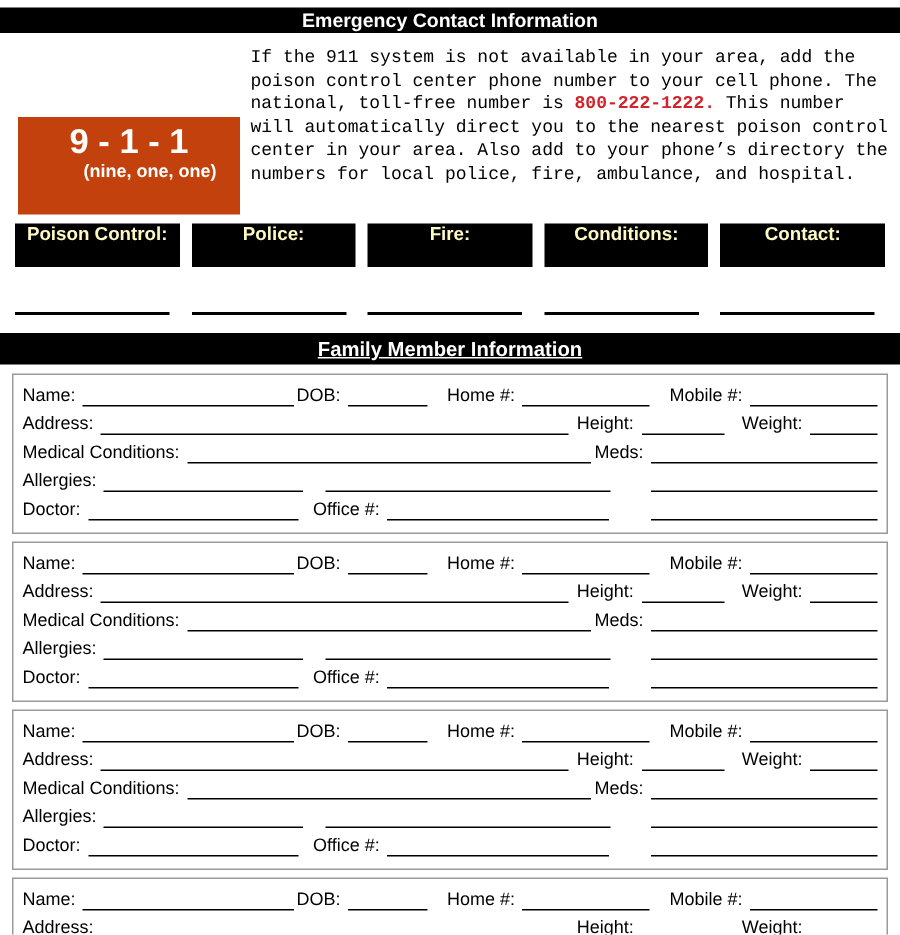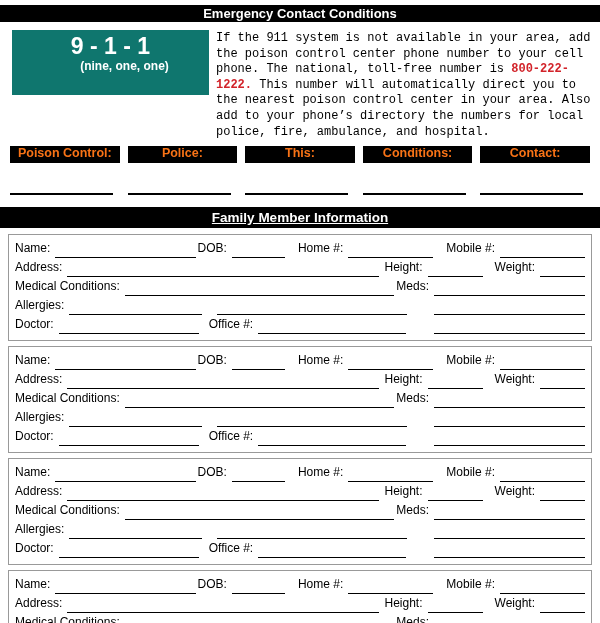--- a/index.html
+++ b/index.html
@@ -29,28 +29,29 @@
     font-size: 13.5px;
     text-decoration: underline;
   }
   .top {
     display: flex;
     gap: 7px;
     margin: 8px 3px 0 12px;
   }
   .redbox {
     box-sizing: border-box;
-    width: 197px;
+    width: 148px;
     height: 65px;
     flex-shrink: 0;
-    background: #0f766e;
+    background: #c2410c;
     color: #fff;
     text-align: center;
     font-weight: bold;
     padding-top: 4px;
+    margin-top: 48px;
   }
   .redbox .r1 { font-size: 23px; line-height: 25px; }
   .redbox .r2 { font-size: 12px; line-height: 14px; padding-left: 28px; }
   .redbox .r3 { font-size: 14px; line-height: 17px; }
   .para {
     flex: 1 1 auto;
     margin: 0;
     padding-top: 1px;
     font-size: 12px;
     line-height: 15.6px;
@@ -58,24 +59,24 @@
   }
   .phone { color: #d2232a; font-weight: bold; }
   .contact-row {
     display: flex;
     gap: 8px;
     margin: 6px 10px 0;
   }
   .cbox {
     flex: 1 1 0;
     background: #000;
-    color: #f97316;
+    color: #fef9c3;
     font-weight: bold;
     font-size: 12.5px;
-    height: 17px;
+    height: 29px;
     line-height: 15px;
     text-align: center;
   }
   .contact-lines {
     display: flex;
     gap: 8px;
     margin: 30px 10px 0;
   }
   .ccol { flex: 1 1 0; }
   .cline {
@@ -84,21 +85,21 @@
     border-bottom: 2px solid #000;
   }
   .members { margin: 6px 8px 0; }
   .member {
     border: 1px solid #999;
     padding: 4px 6px 6px;
     margin-bottom: 5px;
   }
   .frow {
     display: flex;
-    align-items: flex-end;
+    align-items: center;
     font-size: 12px;
     line-height: 19px;
   }
   .lbl { margin-right: 5px; white-space: nowrap; }
   .bl {
     display: inline-block;
     height: 14px;
     border-bottom: 1px solid #000;
     flex-shrink: 0;
   }
@@ -119,35 +120,35 @@
   .w148 { width: 148px; }
   .w151 { width: 151px; }
   .w190 { width: 190px; }
 </style>
 </head>
 <body>
 
 <div class="page">
 
   <div class="bar bar-top">
-    <span>Emergency Contact Conditions</span>
+    <span>Emergency Contact Information</span>
   </div>
 
   <div class="top">
     <div class="redbox">
       <div class="r1">9 - 1 - 1</div>
       <div class="r2">(nine, one, one)</div>
     </div>
     <p class="para"><span>If the 911 system is not available in your area, add the poison control center phone number to your cell phone. The national, toll-free number is </span><span class="phone">800-222-1222.</span><span> This number will automatically direct you to the nearest poison control center in your area. Also add to your phone’s directory the numbers for local police, fire, ambulance, and hospital.</span></p>
   </div>
 
   <div class="contact-row">
     <div class="cbox">Poison Control:</div>
     <div class="cbox">Police:</div>
-    <div class="cbox">This:</div>
+    <div class="cbox">Fire:</div>
     <div class="cbox">Conditions:</div>
     <div class="cbox">Contact:</div>
   </div>
 
   <div class="contact-lines">
     <div class="ccol">
         <div class="cline"></div>
       </div>
     <div class="ccol">
         <div class="cline"></div>

